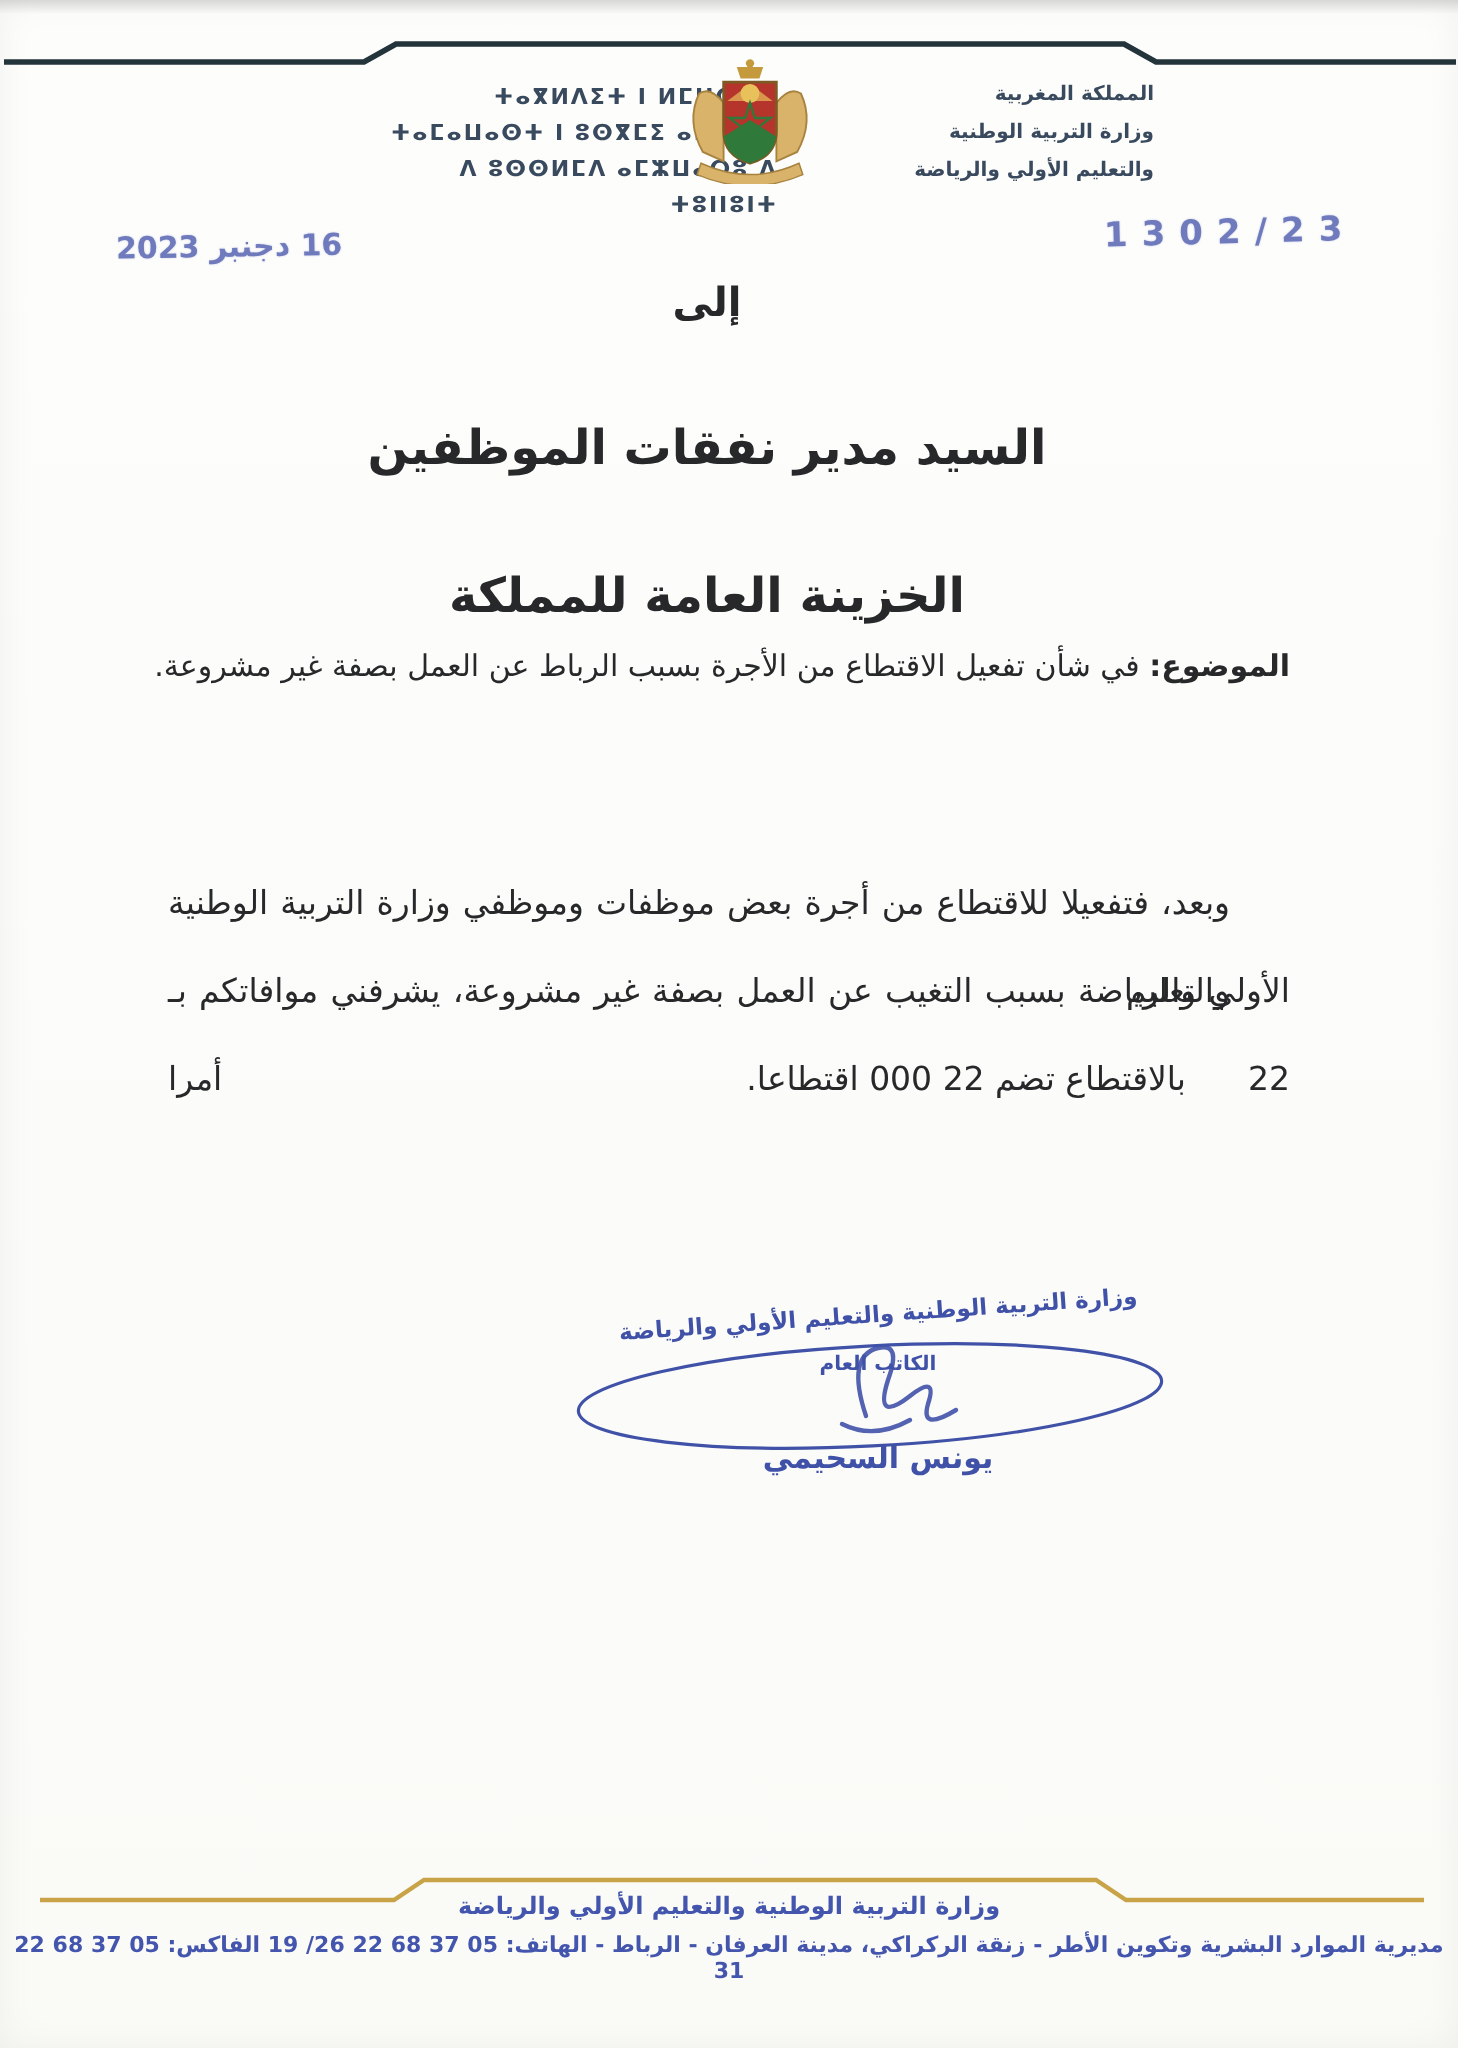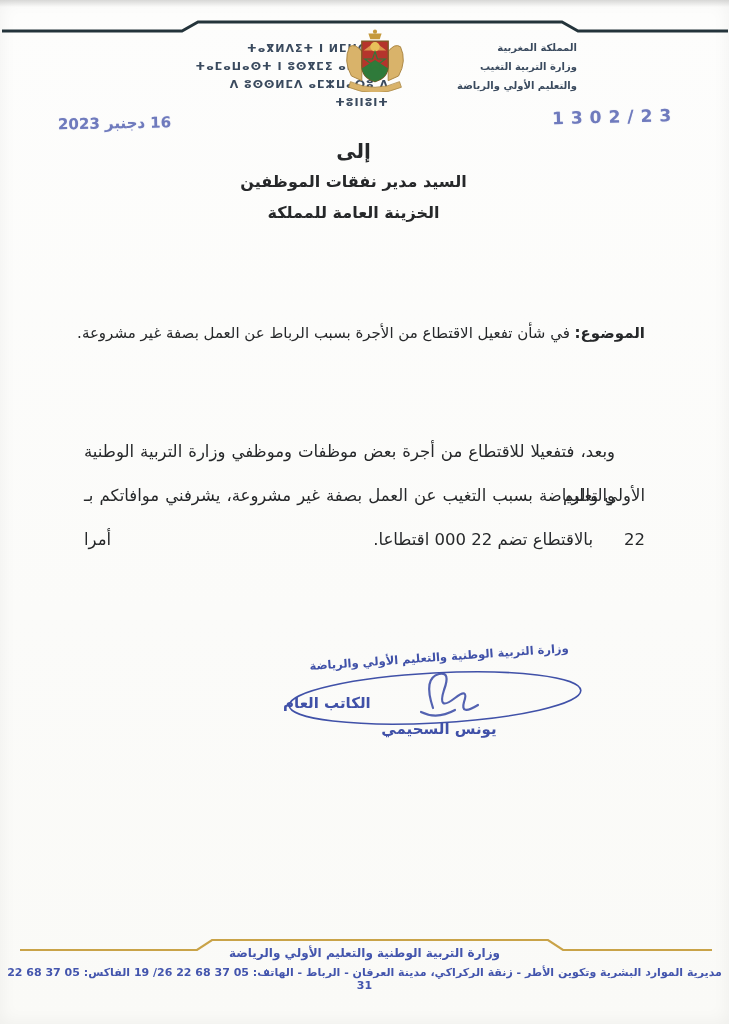--- a/index.html
+++ b/index.html
@@ -45,21 +45,21 @@
   }
   .ref-stamp{
     position:absolute;top:106px;left:552px;width:170px;
     font-size:17px;font-weight:600;color:var(--stamp_blue);
     letter-spacing:7px;transform:rotate(-1.5deg);direction:ltr;
     opacity:.92;text-shadow:0 0 1px rgba(90,105,185,.4);
   }
   
   .addressee{position:absolute;top:136px;left:0;width:707px;text-align:center;}
   .addressee .to{font-size:20px;font-weight:bold;line-height:30px;}
-  .addressee .line{font-size:16px;font-weight:bold;line-height:31px;}
+  .addressee .line{font-size:24px;font-weight:bold;line-height:31px;margin-top:43px;}
   
   .subject{
     position:absolute;top:324px;right:84px;left:80px;
     font-size:15px;white-space:nowrap;text-align:right;
   }
   .subject .label{font-weight:bold;}
   
   .salutation{
     position:absolute;top:386px;right:158px;
     font-size:16.5px;font-weight:bold;white-space:nowrap;
@@ -77,22 +77,22 @@
     text-align:center;font-size:16.5px;font-weight:bold;
   }
   
   .signature{position:absolute;top:650px;left:283px;width:312px;height:100px;color:var(--signature_blue);}
   .sig-ministry{
     position:absolute;top:0;left:0;width:100%;text-align:center;
     font-size:11.5px;font-weight:bold;transform:rotate(-4deg);
   }
   .sig-svg{position:absolute;top:6px;left:0;}
   .sig-title{
-    position:absolute;top:44px;left:0;width:100%;text-align:left;
-    font-size:15px;font-weight:bold;letter-spacing:1px;
+    position:absolute;top:27px;left:0;width:100%;text-align:center;
+    font-size:10px;font-weight:bold;letter-spacing:1px;
   }
   .sig-name{
     position:absolute;top:70px;left:0;width:100%;text-align:center;
     font-size:15px;font-weight:bold;letter-spacing:1px;
   }
   
   .footer-border{position:absolute;top:936px;left:0;width:729px;height:20px;}
   .footer-line1{
     position:absolute;top:946px;left:0;width:729px;text-align:center;
     font-size:12px;font-weight:bold;color:var(--footer_blue);
@@ -126,21 +126,21 @@
     <path d="M26 16 h28 v26 q0 13-14 17 q-14-4-14-17z" fill="#b5342c" stroke="#7d5a23" stroke-width="1.4"></path>
     <circle cx="40" cy="22" r="5" fill="#e8c15a"></circle>
     <path d="M40 17 l-12 9 h24 z" fill="#e8c15a" opacity="0.7"></path>
     <path d="M26 45 l14-9 14 9 v-3 q0 13-14 17 q-14-4-14-17z" fill="#2f7a3a"></path>
     <path d="M40 27 l2.6 8 h8.4 l-6.8 5 2.6 8 -6.8-5 -6.8 5 2.6-8 -6.8-5 h8.4z" fill="none" stroke="#2f7a3a" stroke-width="1.2"></path>
     <path d="M14 59 q26 12 52 0 l2 6 q-28 12-56 0z" fill="#d9b36a" stroke="#a8833f" stroke-width="0.8"></path>
   </svg>
 
   <div class="header-arabic">
     <div>المملكة المغربية</div>
-    <div>وزارة التربية التغيب</div>
+    <div>وزارة التربية الوطنية</div>
     <div>والتعليم الأولي والرياضة</div>
   </div>
 
   <div class="date-stamp">16 دجنبر 2023</div>
   <div class="ref-stamp">1302/23</div>
 
   <div class="addressee">
     <div class="to">إلى</div>
     <div class="line">السيد مدير نفقات الموظفين</div>
     <div class="line">الخزينة العامة للمملكة</div>

